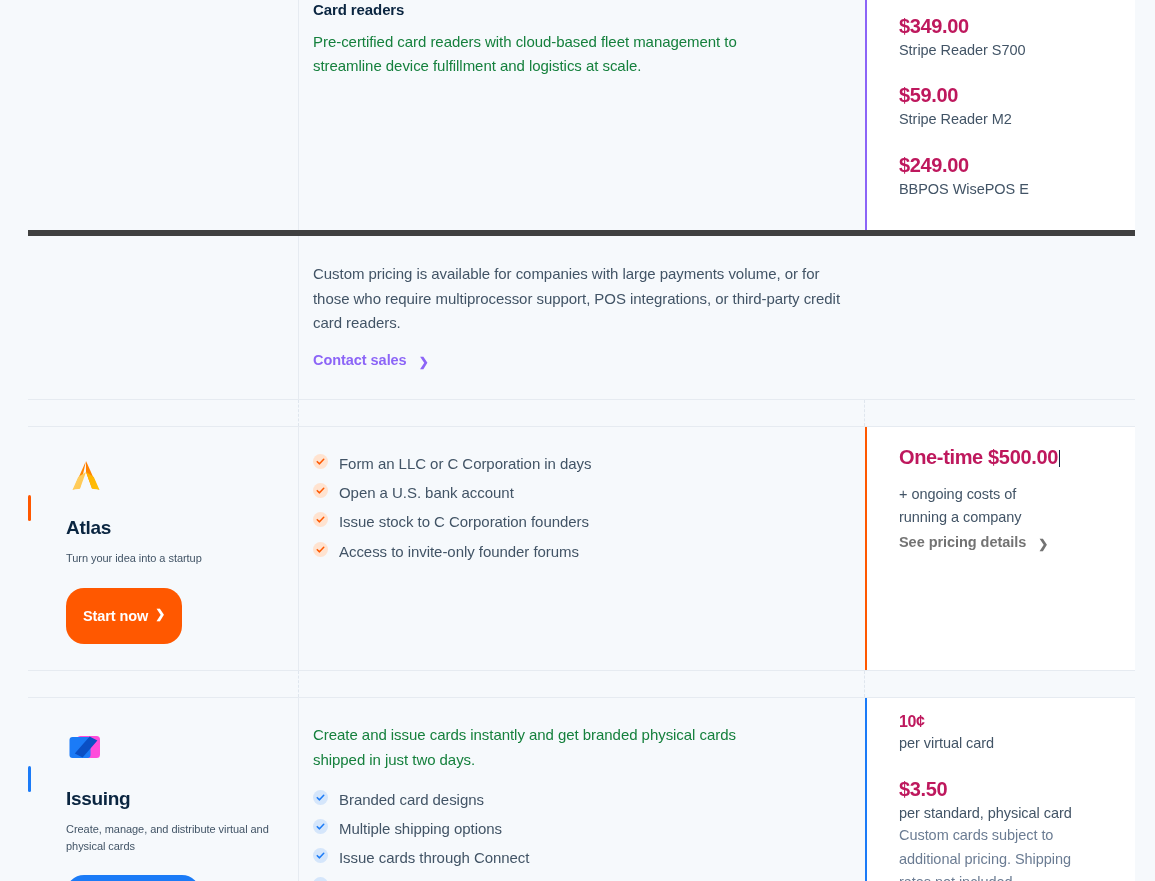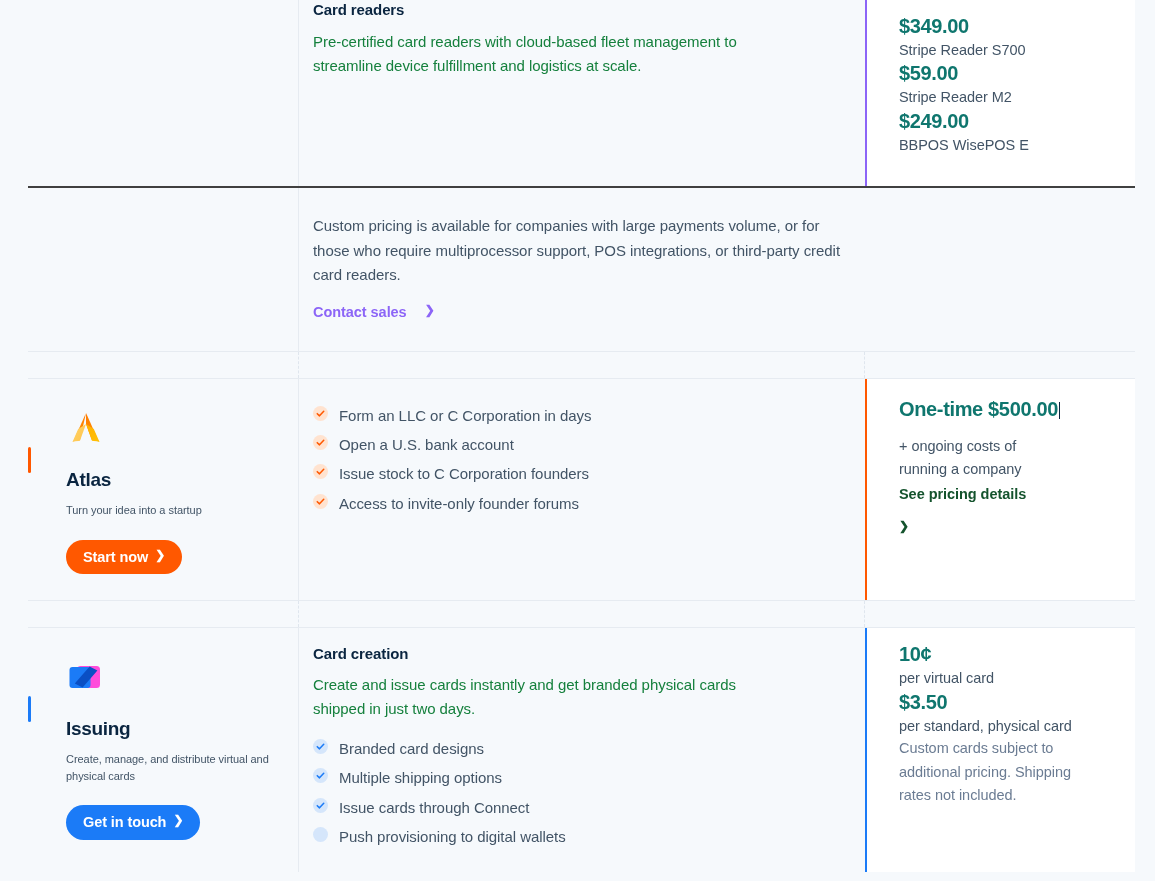--- a/index.html
+++ b/index.html
@@ -21,21 +21,21 @@
     background: #f6f9fc;
   }
 
   
   .row {
     position: relative;
     display: flex;
     width: 1107px;
     margin-left: 28px;
     background: #f6f9fc;
-    border-top: 2px solid #404040;
+    border-top: 6px solid #404040;
   }
   .row.no-top { border-top: none; }
 
   .col-brand {
     position: relative;
     width: 271px;
     flex: 0 0 271px;
     padding: 0 22px;
     border-right: 1px solid #e6ebf1;
   }
@@ -79,50 +79,50 @@
     font-size: 15px;
     line-height: 1.62;
     color: #15803d;
     letter-spacing: -0.05px;
   }
 
   .price-amount {
     font-size: 20px;
     font-weight: 700;
     letter-spacing: -0.35px;
-    color: #0f766e;
+    color: #be185d;
     line-height: 1.25;
   }
-  .price-amount.small { font-size: 20px; }
+  .price-amount.small { font-size: 16px; }
   .price-sub {
     font-size: 14.5px;
     color: #425466;
     line-height: 1.55;
     letter-spacing: -0.05px;
   }
   .price-note {
     font-size: 14.5px;
     color: #6b7c93;
     line-height: 1.62;
     letter-spacing: -0.05px;
   }
 
   .link {
     display: inline-flex;
-    align-items: flex-start;
-    gap: 18px;
+    align-items: flex-end;
+    gap: 12px;
     font-size: 14.5px;
     font-weight: 600;
     text-decoration: none;
     letter-spacing: -0.05px;
     cursor: pointer;
   }
   .link .chev { font-size: 12px; line-height: 1; }
   .link-purple { color: #8c65f7; }
-  .link-orange { color: #14532d; flex-direction: column; }
+  .link-orange { color: #737373; }
 
   
   .brand-inner { padding: 30px 0 26px 16px; }
 
   .accent-bar {
     position: absolute;
     left: 0;
     width: 3px;
     border-radius: 2px;
   }
@@ -143,21 +143,21 @@
     letter-spacing: -0.05px;
     margin-bottom: 21px;
     max-width: 215px;
   }
 
   .cta {
     display: inline-flex;
     gap: 7px;
     border: none;
     border-radius: 18px;
-    padding: 9px 17px;
+    padding: 20px 17px;
     font-family: inherit;
     font-size: 14.5px;
     font-weight: 700;
     letter-spacing: -0.1px;
     color: #ffffff;
     cursor: pointer;
     line-height: 1.15;
   }
   .cta .chev { font-size: 12px; }
   .cta-orange { background: #ff5800; }
@@ -190,21 +190,21 @@
 
   
   .price-border {
     position: absolute;
     left: 0;
     top: 0;
     bottom: 0;
     width: 2px;
   }
   .price-inner { padding: 20px 0 24px 18px; }
-  .price-block + .price-block { }
+  .price-block + .price-block { margin-top: 22px; }
 
   .caret {
     display: inline-block;
     width: 1px;
     height: 17px;
     background: #0a2540;
     vertical-align: -3px;
     margin-left: 1px;
   }
 
@@ -388,21 +388,20 @@
         <div class="brand-name">Issuing</div>
         <div class="brand-tagline">Create, manage, and distribute virtual and physical cards</div>
         <button class="cta cta-blue">
           <span>Get in touch</span>
           <span class="chev">❯</span>
         </button>
       </div>
     </div>
 
     <div class="col-features">
-      <div class="feat-title">Card creation</div>
       <div class="feat-desc">Create and issue cards instantly and get branded physical cards shipped in just two days.</div>
       <ul class="feat-list">
         <li>
           <span class="check check-blue">
             <svg viewBox="0 0 10 10">
                 <path d="M1.4 5.2 L3.9 7.6 L8.6 2.6" fill="none" stroke="#1b7bf7" stroke-width="1.7" stroke-linecap="round" stroke-linejoin="round"></path>
               </svg>
           </span>
           <span>Branded card designs</span>
         </li>

